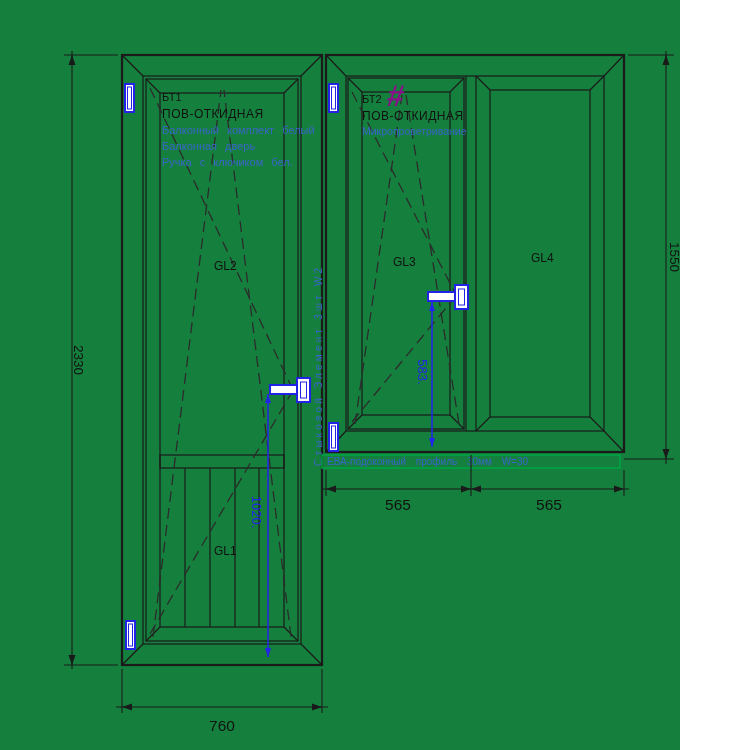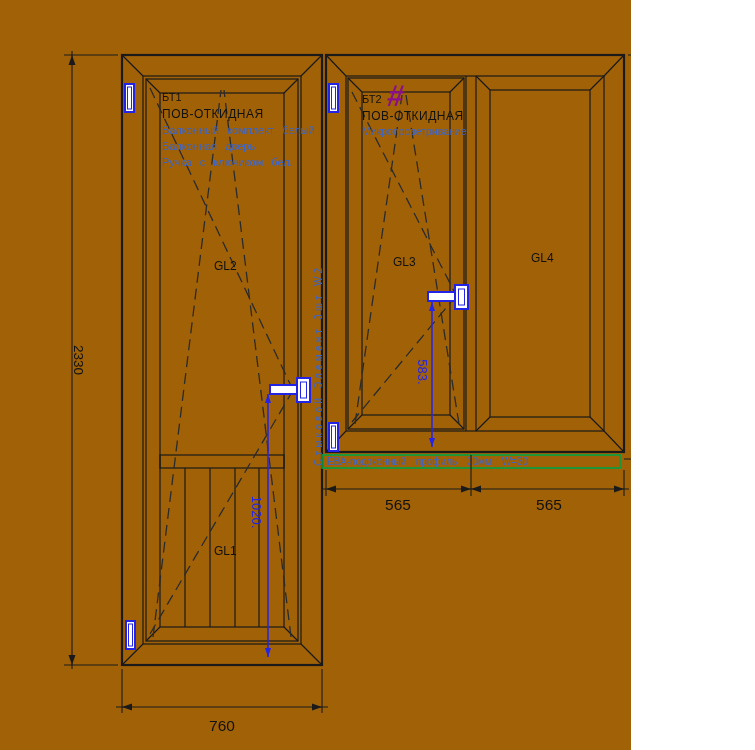--- a/index.html
+++ b/index.html
@@ -1,16 +1,16 @@
 <!DOCTYPE html>
 <html><head>
 <meta charset="utf-8">
 <style>
   html,body{margin:0;padding:0;background:#ffffff;}
-  .page{width:631px;height:750px;position:relative;background:#a16207;overflow:hidden;}
+  .page{width:680px;height:750px;position:relative;background:#15803d;overflow:hidden;}
   svg{font-family:"Liberation Sans",sans-serif;}
   .ln{stroke:#1a1a1a;fill:none;}
   .w2{stroke-width:2.2;}
   .w1{stroke-width:1.2;}
   .dash{stroke:#2b2b2b;stroke-width:1.3;stroke-dasharray:11 6;fill:none;}
   .hw{stroke:#2323e6;fill:#ffffff;stroke-width:2;}
   .hwthin{stroke:#2323e6;fill:none;stroke-width:1;}
   .dim{stroke:#1a1a1a;stroke-width:1.1;fill:none;}
   .dimhead{fill:#1a1a1a;stroke:none;}
   .bdim{stroke:#2424e8;stroke-width:1.5;fill:none;}

